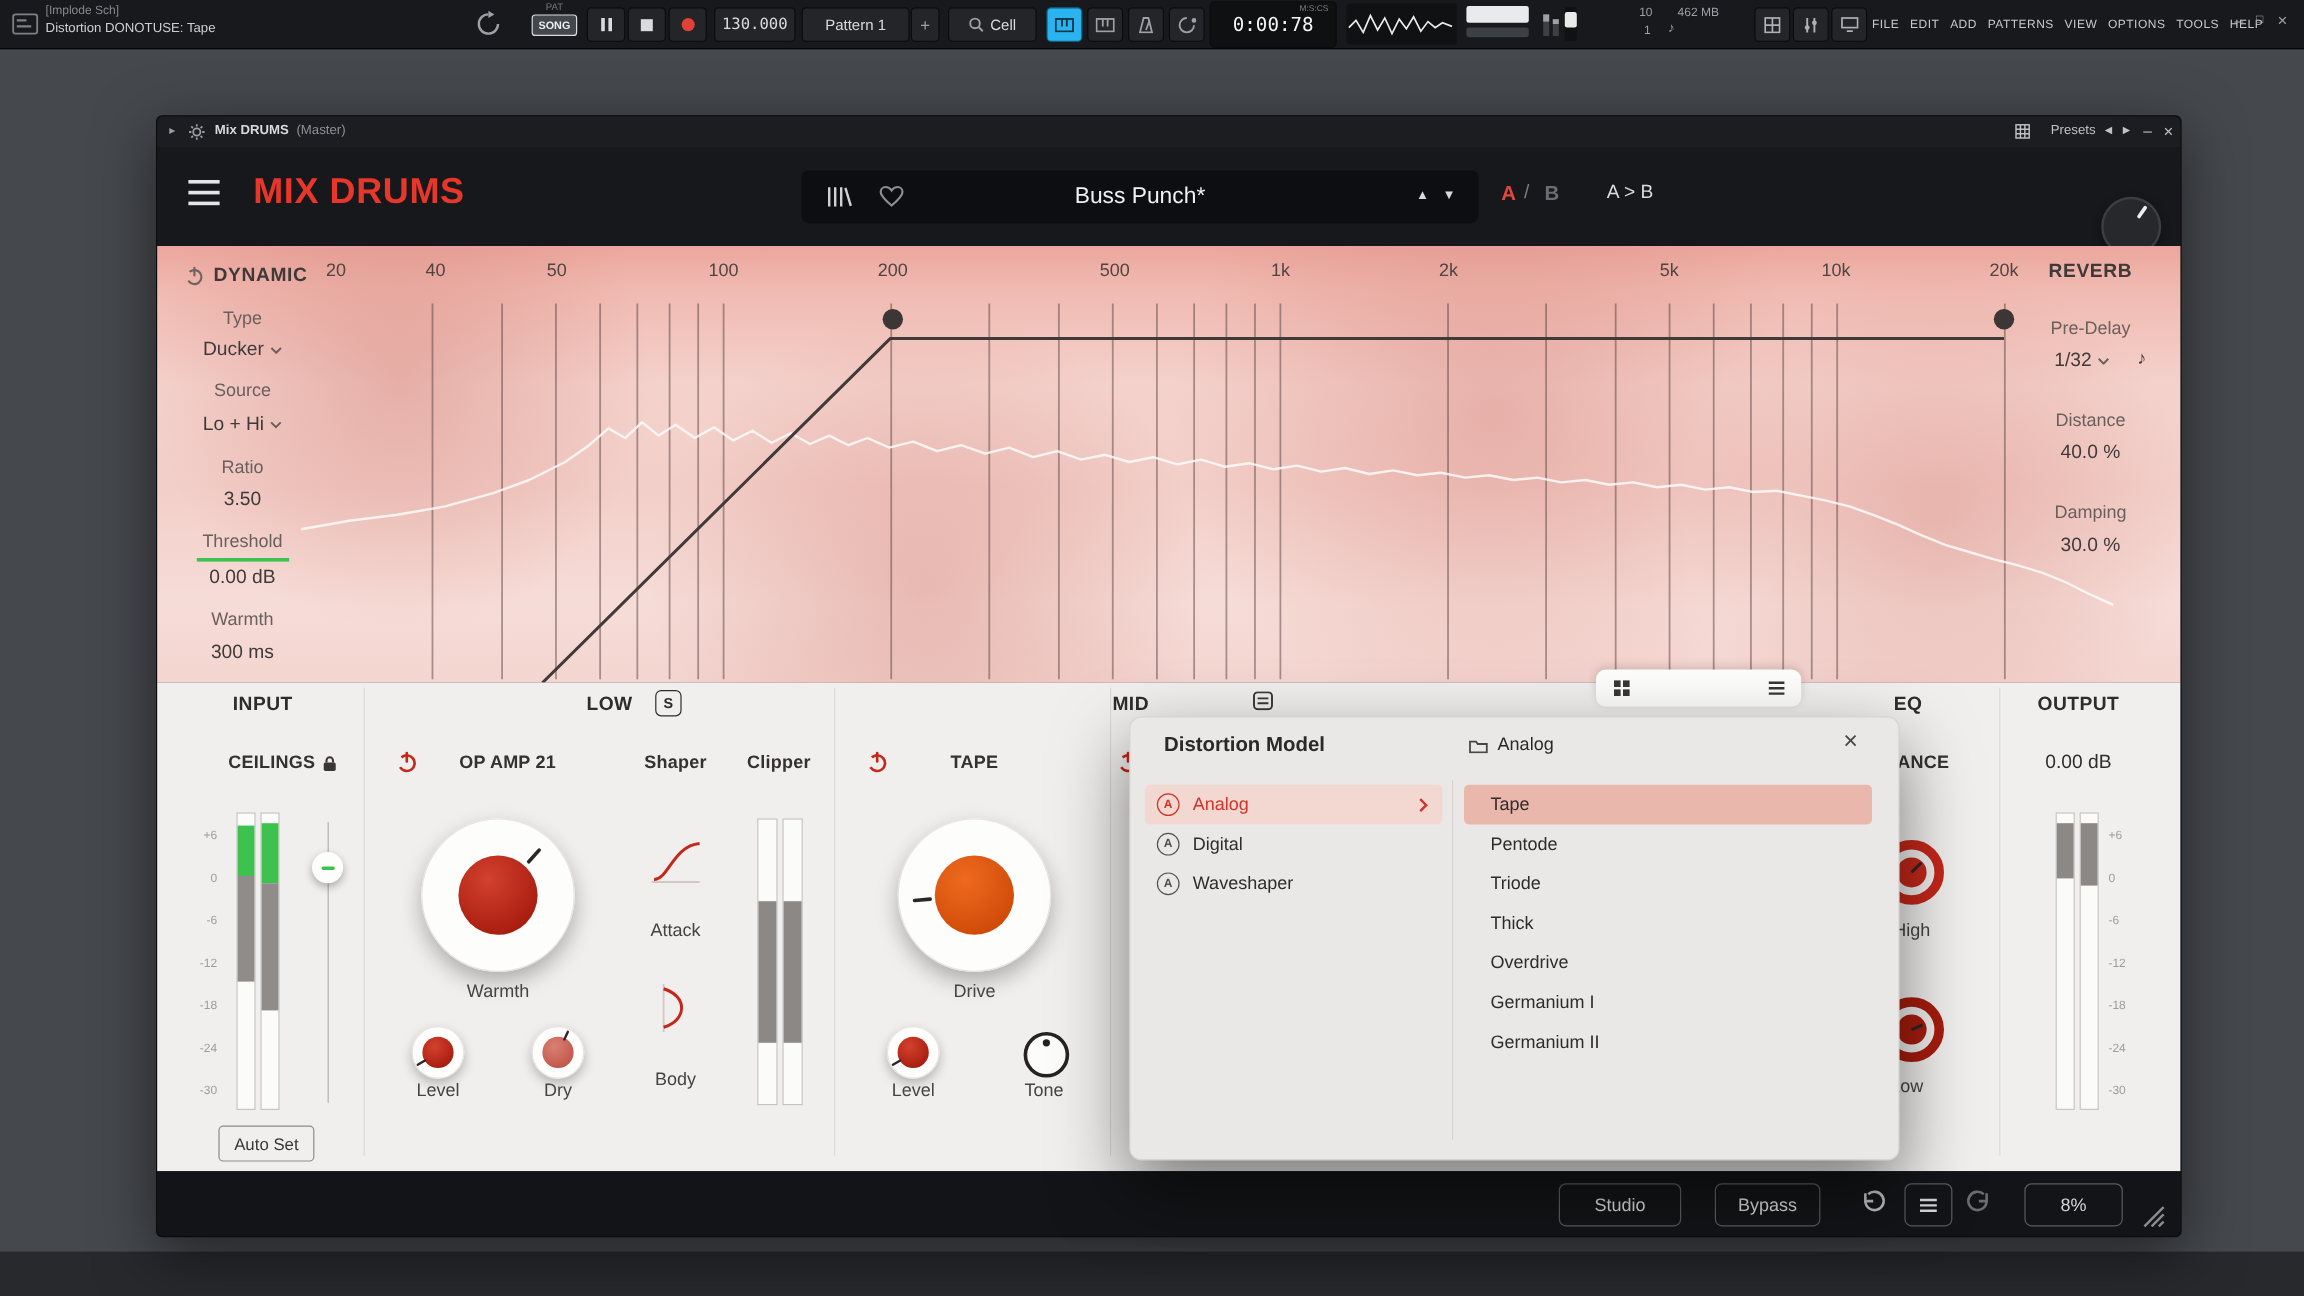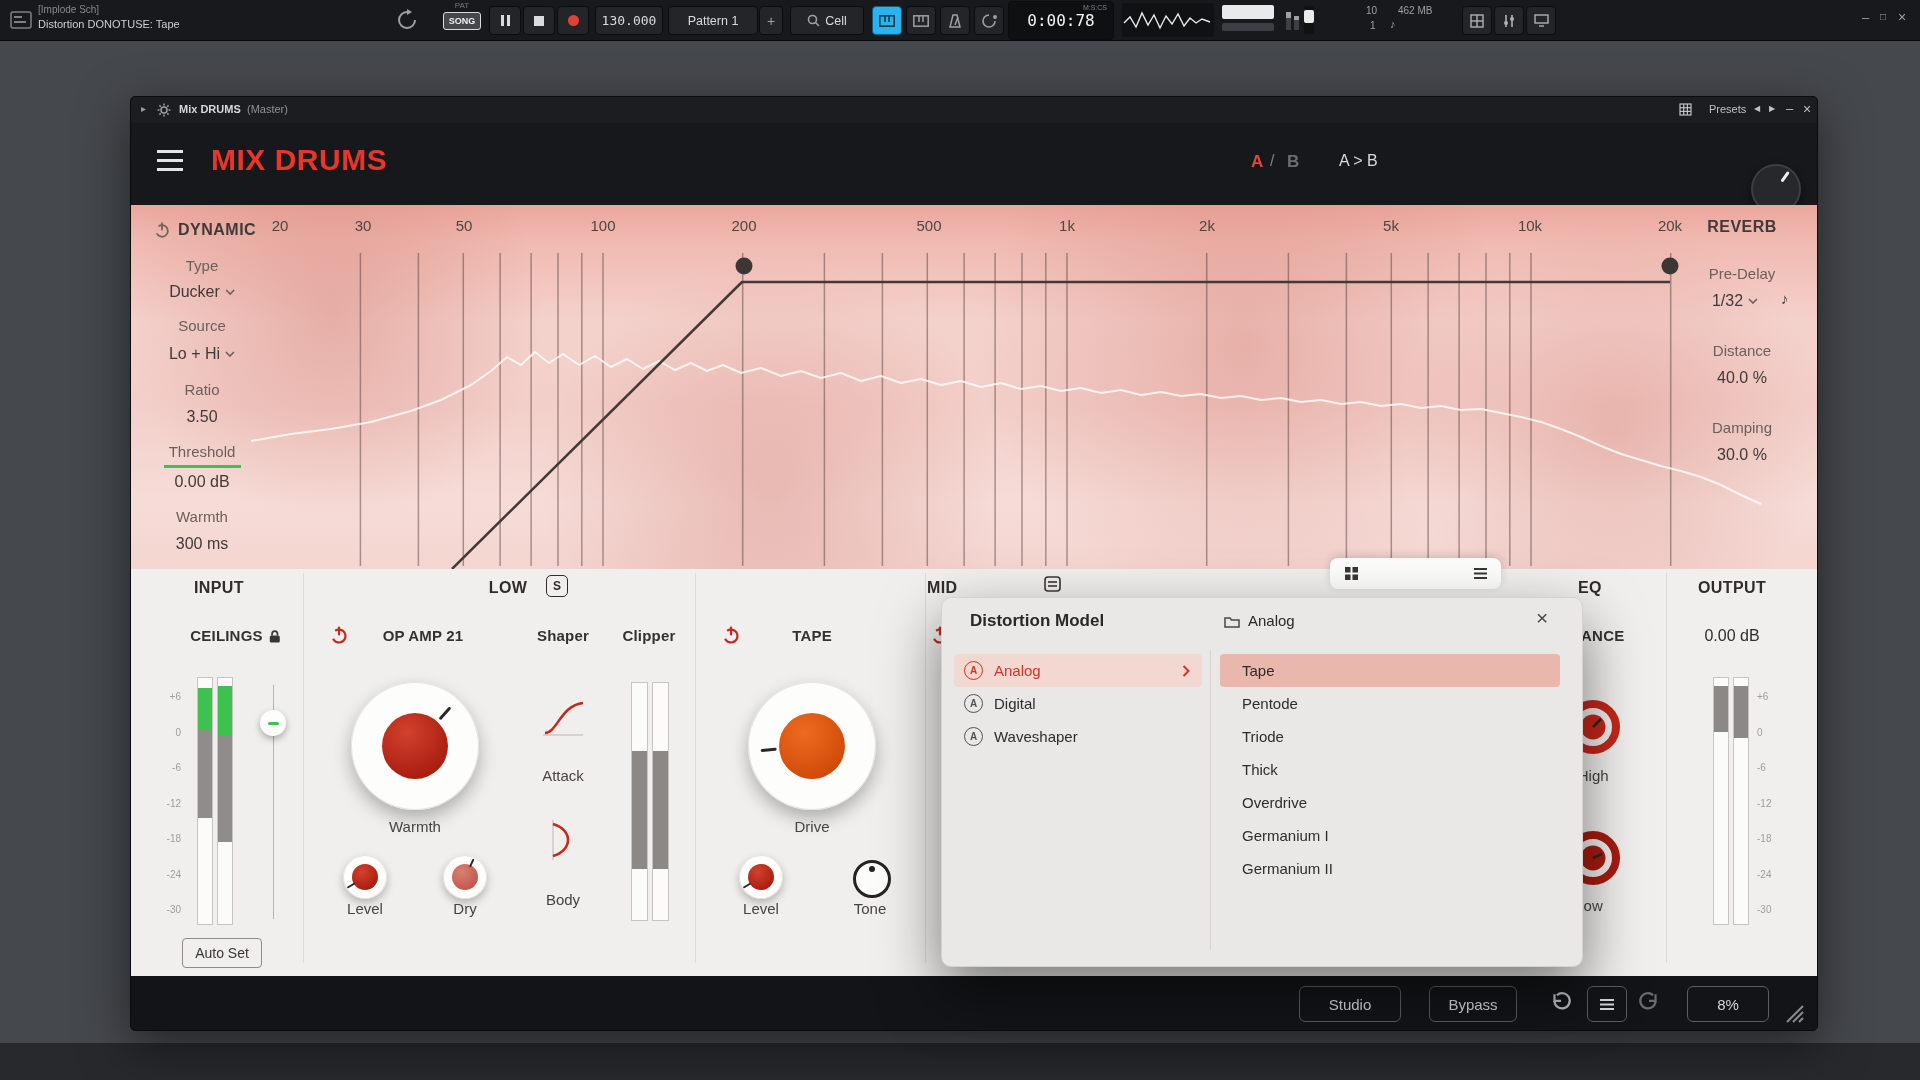--- a/index.html
+++ b/index.html
@@ -186,20 +186,30 @@
         <circle cx="10" cy="5" r="2" fill="#aeb1b5"></circle>
       </svg>
   </div>
   <div class="tbtn" style="left:1526px;top:6px;width:28px;height:27px">
     <svg width="15" height="13">
         <rect x="1" y="1" width="13" height="8" fill="none" stroke="#aeb1b5" stroke-width="1.4"></rect>
         <line x1="5" y1="12" x2="10" y2="12" stroke="#aeb1b5" stroke-width="1.4"></line>
       </svg>
   </div>
 
+  <div class="ab" style="left:1560px;top:0;height:40px;display:flex;align-items:center;gap:9px">
+    <span class="menu-item">FILE</span>
+    <span class="menu-item">EDIT</span>
+    <span class="menu-item">ADD</span>
+    <span class="menu-item">PATTERNS</span>
+    <span class="menu-item">VIEW</span>
+    <span class="menu-item">OPTIONS</span>
+    <span class="menu-item">TOOLS</span>
+    <span class="menu-item">HELP</span>
+  </div>
 
   <span class="ab" style="left:1862px;top:10px;font-size:13px;color:#9da0a4">–</span>
   <span class="ab" style="left:1880px;top:11px;font-size:10px;color:#9da0a4">□</span>
   <span class="ab" style="left:1898px;top:9px;font-size:14px;color:#9da0a4">×</span>
 </div>
 
 <div class="ab" style="left:0;top:1043px;width:1920px;height:37px;background:#28292d"></div>
 
 <div id="plugin" class="ab">
 
@@ -239,20 +249,38 @@
   </div>
 
   <div id="pheader" class="ab">
     <div class="ab" style="left:26px;top:27px;width:26px">
       <i style="display:block;width:26px;height:3px;background:#e3e5e7;margin-bottom:6px"></i>
       <i style="display:block;width:26px;height:3px;background:#e3e5e7;margin-bottom:6px"></i>
       <i style="display:block;width:26px;height:3px;background:#e3e5e7"></i>
     </div>
     <span class="ab" style="left:80px;top:20px;font-size:30px;font-weight:800;letter-spacing:.5px;color:#e8362a">MIX DRUMS</span>
 
+    <div class="ab" style="left:537px;top:19px;width:564px;height:44px;background:#0d0e11;border-radius:6px">
+      <span class="ticon" style="left:20px;top:12px">
+        <svg width="24" height="20">
+            <line x1="3" y1="2" x2="3" y2="18" stroke="#cfd2d5" stroke-width="2"></line>
+            <line x1="8" y1="2" x2="8" y2="18" stroke="#cfd2d5" stroke-width="2"></line>
+            <line x1="13" y1="2" x2="13" y2="18" stroke="#cfd2d5" stroke-width="2"></line>
+            <line x1="16.5" y1="2.5" x2="21" y2="17.5" stroke="#cfd2d5" stroke-width="2"></line>
+          </svg>
+      </span>
+      <span class="ticon" style="left:64px;top:12px">
+        <svg width="22" height="20" viewBox="0 0 24 22">
+            <path d="M12 19 C5 13 2 9.5 2 6.5 C2 4 4 2 6.5 2 C8.8 2 10.8 3.4 12 5.2 C13.2 3.4 15.2 2 17.5 2 C20 2 22 4 22 6.5 C22 9.5 19 13 12 19 Z" fill="none" stroke="#8a8d91" stroke-width="2"></path>
+          </svg>
+      </span>
+      <span class="ab" style="left:0;top:0;width:100%;text-align:center;line-height:44px;font-size:19px;color:#eef0f1">Buss Punch*</span>
+      <span class="ab" style="left:512px;top:15px;font-size:11px;color:#d7d9dc">▲</span>
+      <span class="ab" style="left:534px;top:15px;font-size:11px;color:#d7d9dc">▼</span>
+    </div>
 
     <span class="ab" style="left:1120px;top:29px;font-size:17px;font-weight:bold;color:#e0473a">A</span>
     <span class="ab" style="left:1139px;top:29px;font-size:16px;color:#7c7f83">/</span>
     <span class="ab" style="left:1156px;top:29px;font-size:17px;font-weight:bold;color:#6a6d71">B</span>
     <span class="ab" style="left:1208px;top:29px;font-size:16px;color:#d9dbdd">A &gt; B</span>
 
     <div class="ab" style="left:1620px;top:41px;width:46px;height:46px;border-radius:50%;background:#26282b;border:2px solid #3b3e42;box-shadow:0 3px 8px rgba(0,0,0,.4)">
       <div class="ktick" style="height:12px;background:#eceef0;margin-top:-6px;transform:rotate(35deg) translateY(-15px)"></div>
     </div>
   </div>
@@ -294,21 +322,21 @@
 
     <div class="ab" style="left:22px;top:16px;display:flex;align-items:center;gap:7px;z-index:2">
       <svg width="18" height="18" viewBox="0 0 20 20">
           <circle cx="10" cy="11" r="6.5" fill="none" stroke="#6e6360" stroke-width="2" stroke-dasharray="78 22" pathLength="100" transform="rotate(-126 10 11)"></circle>
           <line x1="10" y1="2.5" x2="10" y2="9.5" stroke="#6e6360" stroke-width="2" stroke-linecap="round"></line>
         </svg>
       <span style="font-size:16px;font-weight:bold;color:#3f3a39;letter-spacing:.5px">DYNAMIC</span>
     </div>
 
     <span class="freq" style="left:149px">20</span>
-    <span class="freq" style="left:232px">30</span>
+    <span class="freq" style="left:232px">40</span>
     <span class="freq" style="left:333px">50</span>
     <span class="freq" style="left:472px">100</span>
     <span class="freq" style="left:613px">200</span>
     <span class="freq" style="left:798px">500</span>
     <span class="freq" style="left:936px">1k</span>
     <span class="freq" style="left:1076px">2k</span>
     <span class="freq" style="left:1260px">5k</span>
     <span class="freq" style="left:1399px">10k</span>
     <span class="freq" style="left:1539px">20k</span>
 

